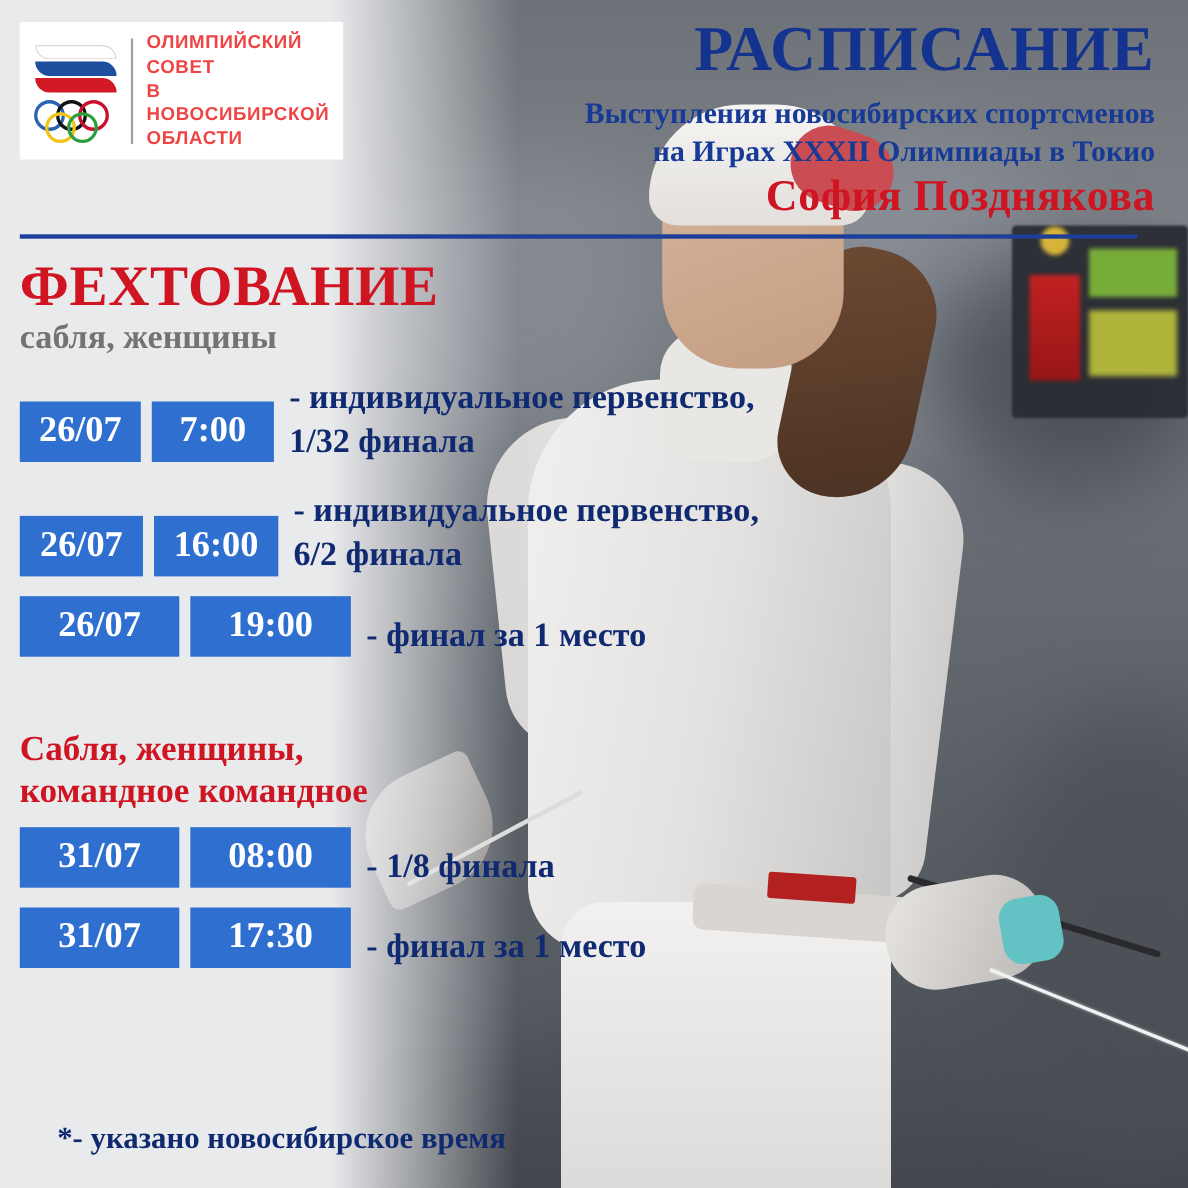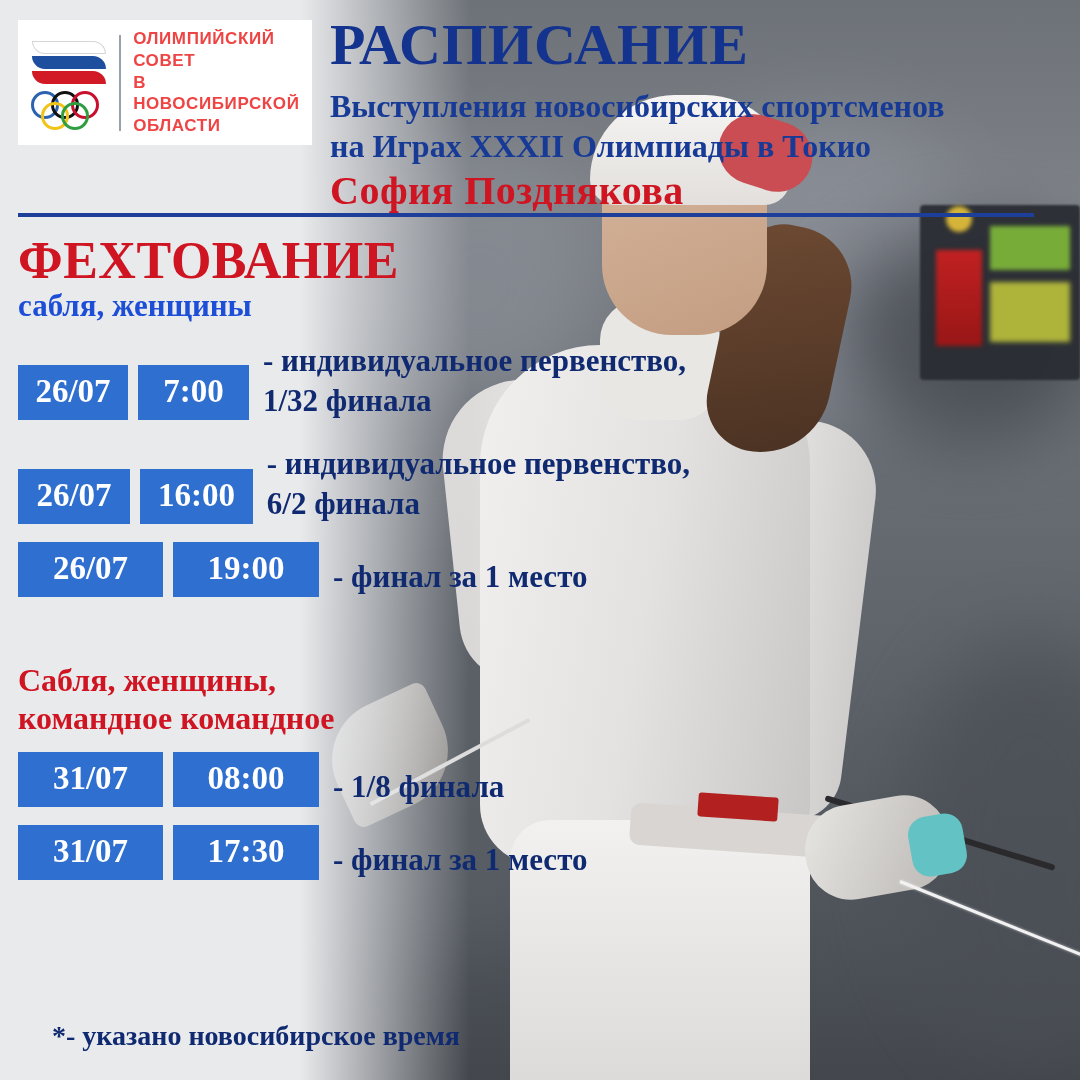--- a/index.html
+++ b/index.html
@@ -230,33 +230,33 @@
     font-weight: 700;
     line-height: 1.28;
     color: #ef4444;
     letter-spacing: .6px;
   }
 
   .title-block {
     position: absolute;
     left: 330px; top: 16px;
     width: 720px;
-    text-align: left;
+    text-align: right;
   }
   .main-title {
     font-size: 58px;
     font-weight: 700;
     color: #14338e;
     letter-spacing: 1px;
     line-height: 1;
     margin: 0;
   }
   .subtitle {
     margin-top: 12px;
-    font-size: 32px;
+    font-size: 27px;
     font-weight: 700;
     color: #163a96;
     line-height: 1.26;
   }
   .athlete-name {
     font-size: 40px;
     font-weight: 700;
     color: #cf1422;
     letter-spacing: .5px;
   }
@@ -278,21 +278,21 @@
     font-size: 52px;
     font-weight: 700;
     color: #cf1422;
     line-height: .96;
     letter-spacing: .5px;
     margin: 0;
   }
   .sport-sub {
     font-size: 31px;
     font-weight: 700;
-    color: #1d4ed8;
+    color: #737373;
     margin-top: 4px;
     line-height: 1;
   }
   .rows { margin-top: 14px; }
   .row {
     display: flex;
     align-items: flex-end;
     margin-bottom: 18px;
   }
   .chip {

